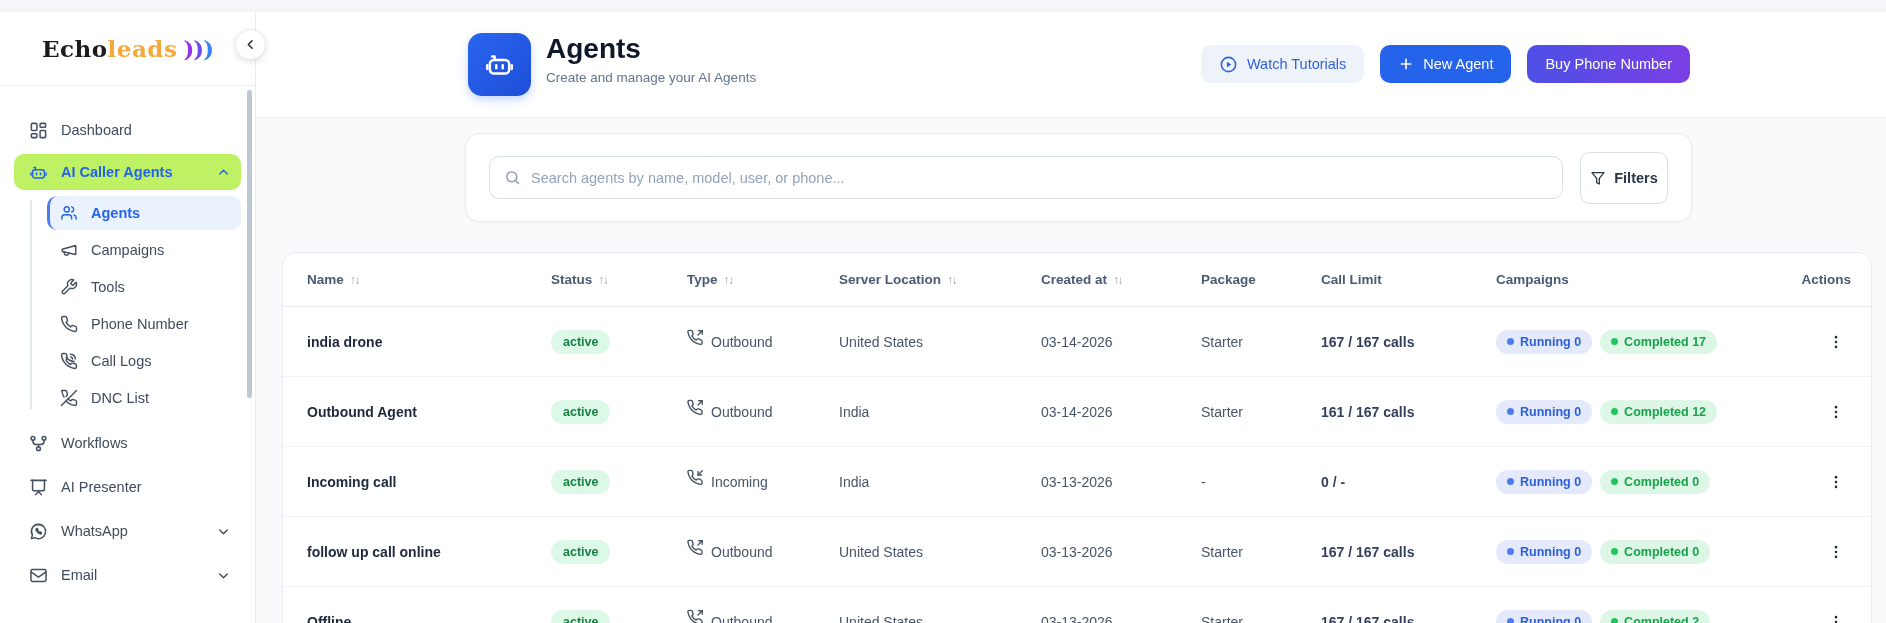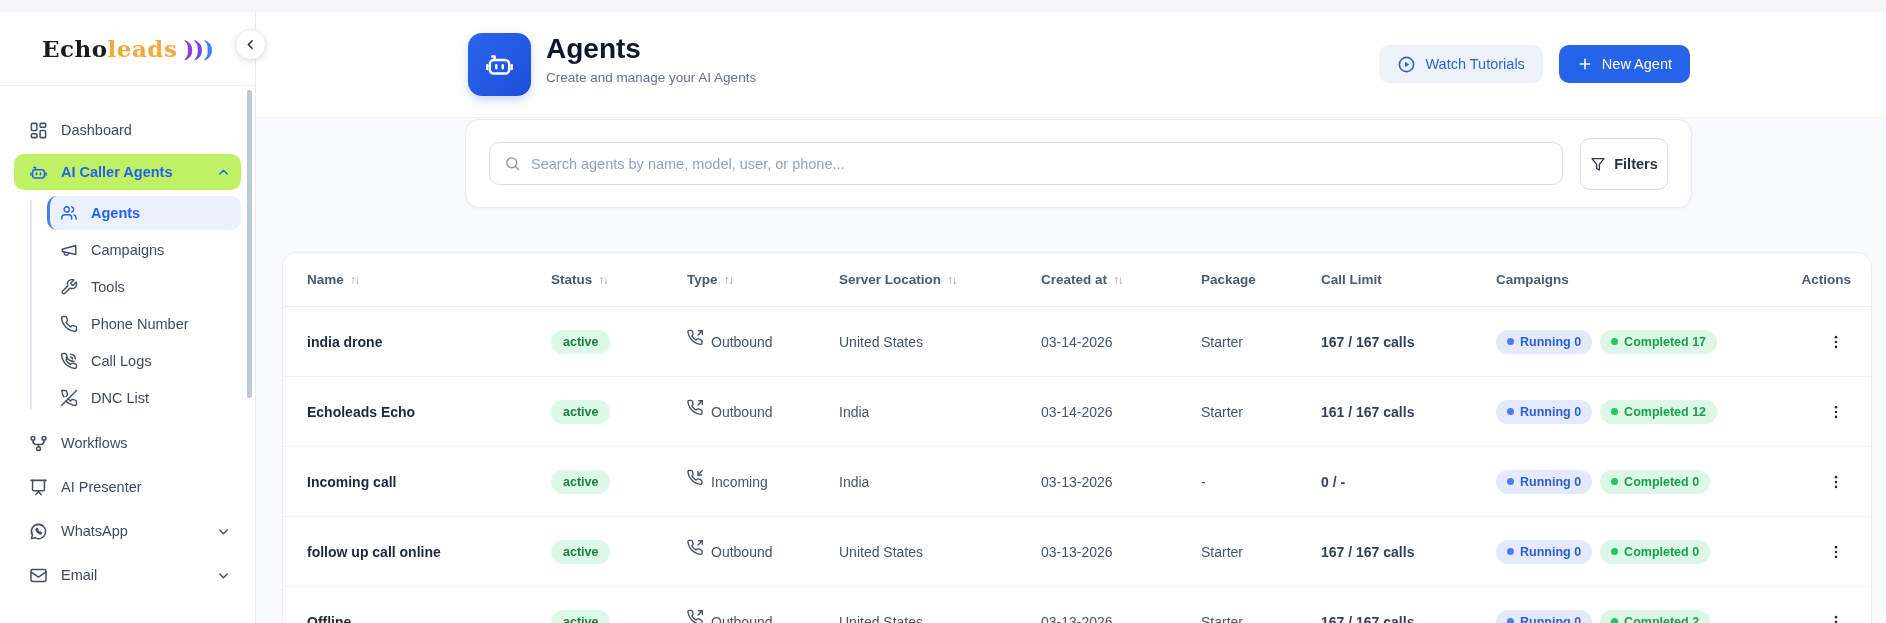--- a/index.html
+++ b/index.html
@@ -41,21 +41,21 @@
   .page-title { font-size:28px; font-weight:800; color:#0f172a; line-height:1.15; }
   .page-sub { font-size:13.5px; color:#64748b; margin-top:5px; }
   .top-actions { position:absolute; right:196px; top:33px; display:flex; gap:16px; align-items:center; }
   .btn { display:flex; align-items:center; gap:9px; height:38px; border-radius:10px; font-size:14.5px; font-weight:400; border:none; cursor:pointer; padding:0 18px; font-family:inherit; }
   .btn-ghost { background:#eef2f9; color:#2f62e0; }
   .btn-primary { background:#2563eb; color:#fff; }
   .btn-grad { background:linear-gradient(90deg,#4d50e6,#7b3fe4); color:#fff; }
 
   
   .content { position:absolute; left:256px; top:118px; width:1630px; height:505px; background:#f8fafc; }
-  .search-card { position:absolute; left:209px; top:1px; width:1227px; height:89px; background:#fff; border:1px solid #e8ecf2; border-radius:14px; box-shadow:0 1px 3px rgba(15,23,42,.04); display:flex; align-items:center; padding:4px 23px; gap:17px; }
+  .search-card { position:absolute; left:209px; top:15px; width:1227px; height:89px; background:#fff; border:1px solid #e8ecf2; border-radius:14px; box-shadow:0 1px 3px rgba(15,23,42,.04); display:flex; align-items:center; padding:4px 23px; gap:17px; }
   .search-box { flex:1; height:43px; border:1px solid #d8dfe8; border-radius:10px; display:flex; align-items:center; padding:0 14px; gap:10px; color:#8c99ab; background:#fff; }
   .search-box input { flex:1; border:none; outline:none; font-size:14.5px; color:#334155; font-family:inherit; background:transparent; }
   .search-box input::placeholder { color:#94a3b8; }
   .filters-btn { height:52px; width:88px; border:1px solid #d8dfe8; border-radius:10px; background:#fff; display:flex; align-items:center; justify-content:center; gap:8px; font-size:14.5px; font-weight:600; color:#2b3648; cursor:pointer; font-family:inherit; }
 
   .table-card { position:absolute; left:26px; top:134px; width:1590px; height:500px; background:#fff; border:1px solid #e8ecf2; border-radius:14px 14px 0 0; overflow:hidden; }
   .trow { display:grid; grid-template-columns:244px 136px 152px 202px 160px 120px 175px 298px 1fr; align-items:center; padding:0 20px 0 24px; }
   .thead { height:54px; border-bottom:1px solid #e9edf2; font-size:13.5px; font-weight:600; color:#4b5a72; }
   .th { display:flex; align-items:center; gap:6px; cursor:default; }
   .th.sortable { cursor:pointer; }
@@ -280,20 +280,23 @@
         <span>Watch Tutorials</span>
       </button>
       <button class="btn btn-primary">
         <span>
           <svg width="16" height="16" viewBox="0 0 24 24" fill="none" stroke="currentColor" stroke-width="2.4" stroke-linecap="round">
               <path d="M12 5v14M5 12h14"></path>
             </svg>
         </span>
         <span>New Agent</span>
       </button>
+      <button class="btn btn-grad">
+        <span>Buy Phone Number</span>
+      </button>
     </div>
   </header>
 
   <section class="content">
     <div class="search-card">
       <div class="search-box">
         <span>
           <svg width="17" height="17" viewBox="0 0 24 24" fill="none" stroke="currentColor" stroke-width="2" stroke-linecap="round">
               <circle cx="11" cy="11" r="7"></circle>
               <path d="m20.5 20.5-4-4"></path>
@@ -378,21 +381,21 @@
               <span>
                 <svg width="18" height="18" viewBox="0 0 24 24" fill="currentColor">
                   <circle cx="12" cy="5.5" r="1.7"></circle>
                   <circle cx="12" cy="12" r="1.7"></circle>
                   <circle cx="12" cy="18.5" r="1.7"></circle>
                 </svg>
               </span>
             </button>
           </div>
           <div class="trow">
-            <div class="cell name">Echoleads Echo</div>
+            <div class="cell name">Outbound Agent</div>
             <div class="cell"><span class="badge-active">active</span></div>
             <div class="cell type-cell">
               <span class="ico">
                 <svg width="17" height="17" viewBox="0 0 24 24" fill="none" stroke="currentColor" stroke-width="1.9" stroke-linecap="round" stroke-linejoin="round">
                   <path d="M19.5 15.4a2 2 0 0 1 1.7 2v2.2a2 2 0 0 1-2.2 2 19.8 19.8 0 0 1-8.6-3.1 19.5 19.5 0 0 1-6-6A19.8 19.8 0 0 1 1.3 4 2 2 0 0 1 3.3 2h2.5a2 2 0 0 1 2 1.7c.1 1 .3 1.9.7 2.8a2 2 0 0 1-.5 2.1L6.9 9.7a16 16 0 0 0 6 6l1.1-1.1a2 2 0 0 1 2.1-.5c.9.4 1.8.6 2.8.7z"></path>
                   <path d="m15.5 8.5 6-6"></path>
                   <path d="M16.5 2.5h5v5"></path>
                 </svg>
               </span>
               <span>Outbound</span>

